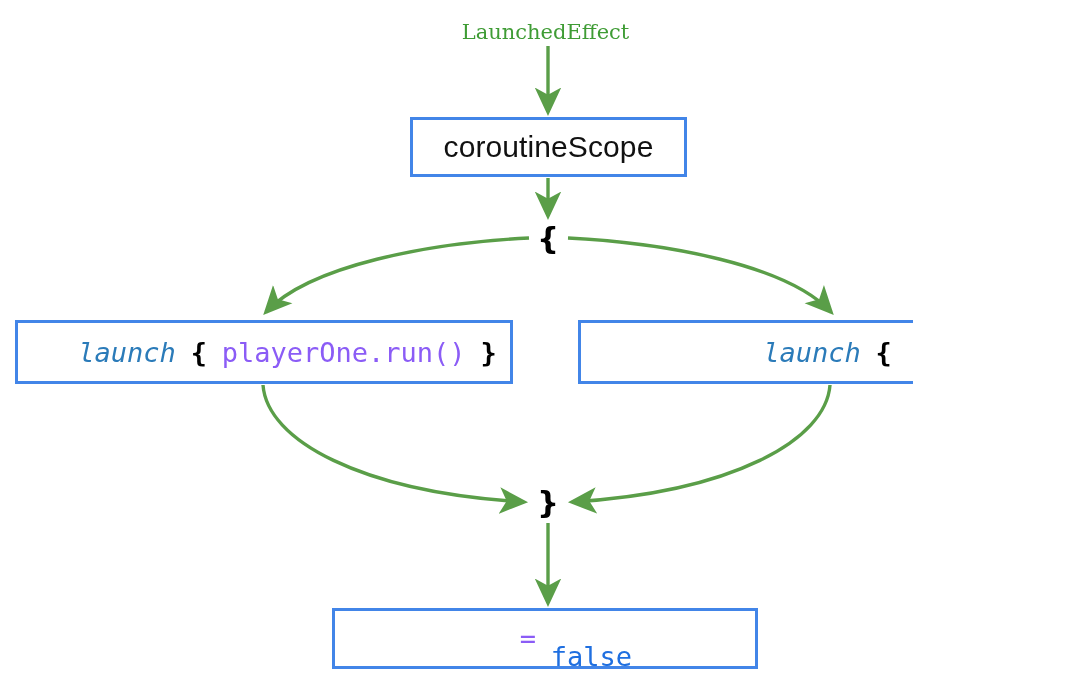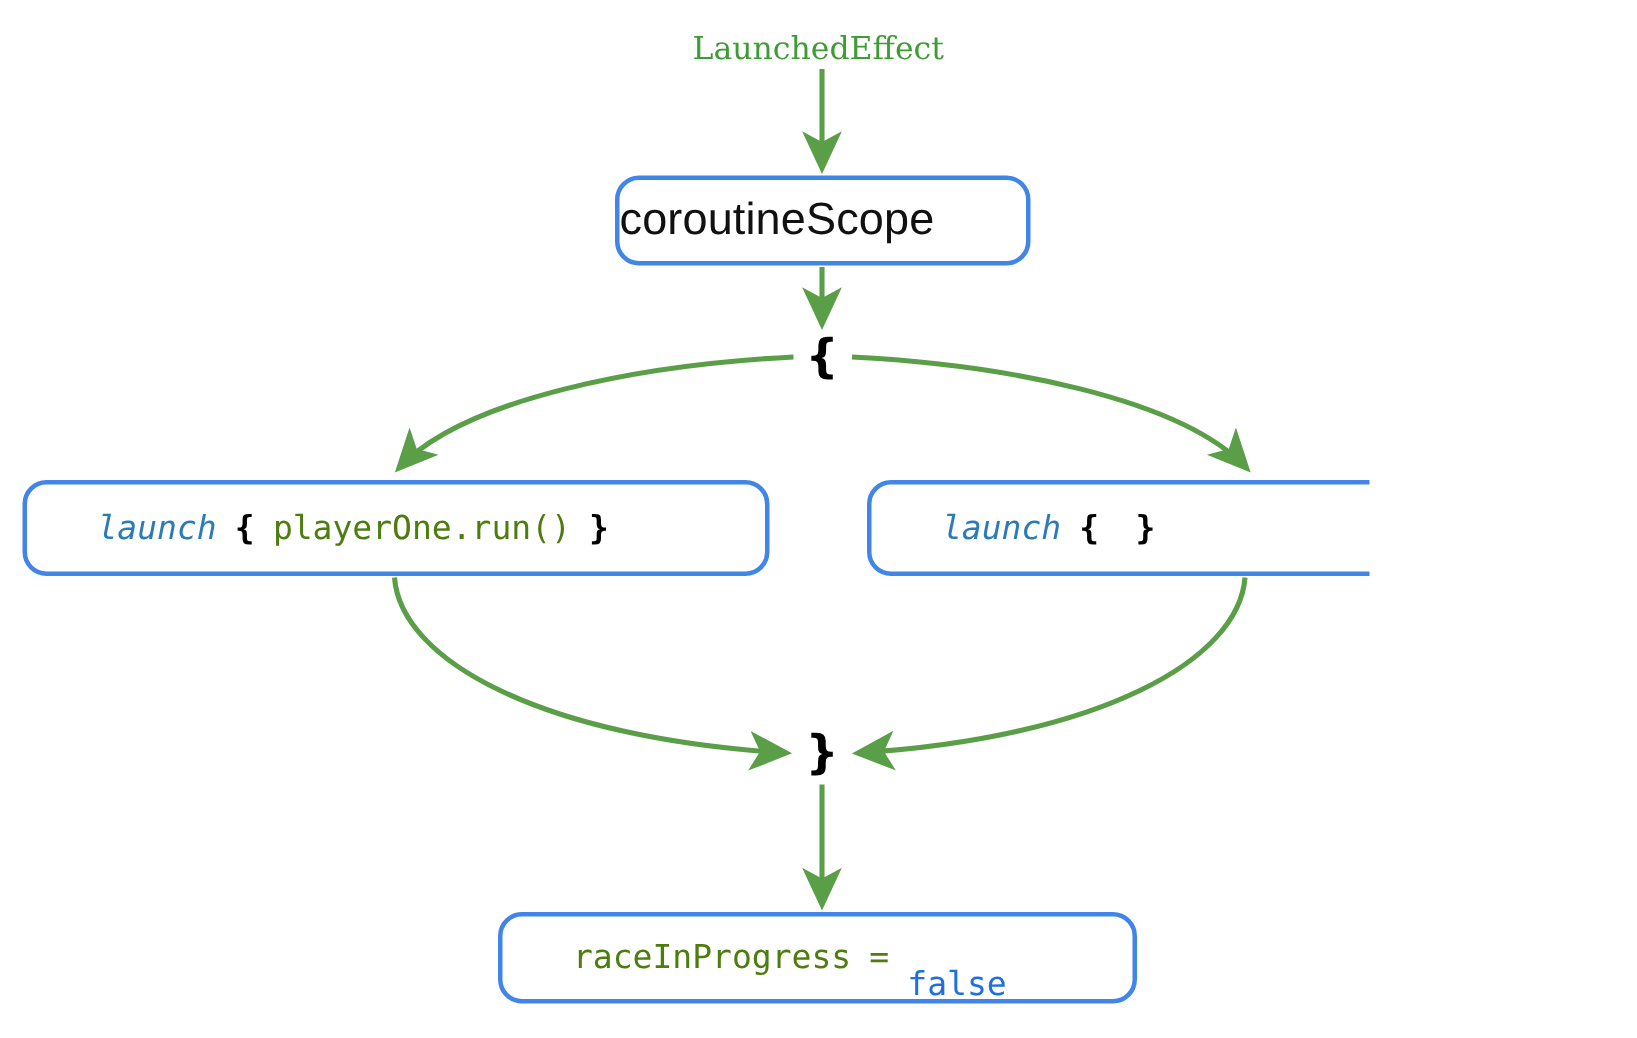--- a/index.html
+++ b/index.html
@@ -24,34 +24,35 @@
     height: 692px;
     pointer-events: none;
   }
 
   
   .node-box {
     position: absolute;
     box-sizing: border-box;
     background: #ffffff;
     border: 3px solid #4285e8;
-    border-radius: 16px;
+    border-radius: 0;
     display: flex;
     align-items: center;
+    justify-content: center;
     white-space: nowrap;
   }
   .node-box.plain-label {
     font-family: "Liberation Sans", sans-serif;
     font-size: 30px;
     color: #111111;
     letter-spacing: 0.1px;
   }
   .node-box.code-label {
     font-family: "DejaVu Sans Mono", monospace;
-    font-size: 22px;
+    font-size: 27px;
     color: #1a1a1a;
     padding-left: 47px;
   }
 
   #node-coroutine-scope {
     left: 410px;
     top: 117px;
     width: 277px;
     height: 60px;
   }
@@ -77,21 +78,21 @@
   
   .tok-kw {
     color: #2b7bb9;
     font-style: italic;
   }
   .tok-brace {
     color: #000000;
     font-weight: bold;
   }
   .tok-plain {
-    color: #4d7c0f;
+    color: #8b5cf6;
   }
   .tok-bool {
     color: #1f6fe0;
     margin-top: 35px;
   }
   .sp {
     display: inline-block;
     width: 0.55em;
   }
 
@@ -181,20 +182,19 @@
     <span class="sp"></span>
     <span class="tok-brace">{</span>
     <span class="sp"></span>
     <span class="sp"></span>
     <span class="tok-brace">}</span>
   </div>
 
   <div class="brace-node" id="brace-close">}</div>
 
   <div class="node-box code-label" id="node-race-flag">
-    <span class="tok-plain">raceInProgress</span>
     <span class="sp"></span>
     <span class="tok-plain">=</span>
     <span class="sp"></span>
     <span class="tok-bool">false</span>
   </div>
 
 </div>
 
 </body></html>

